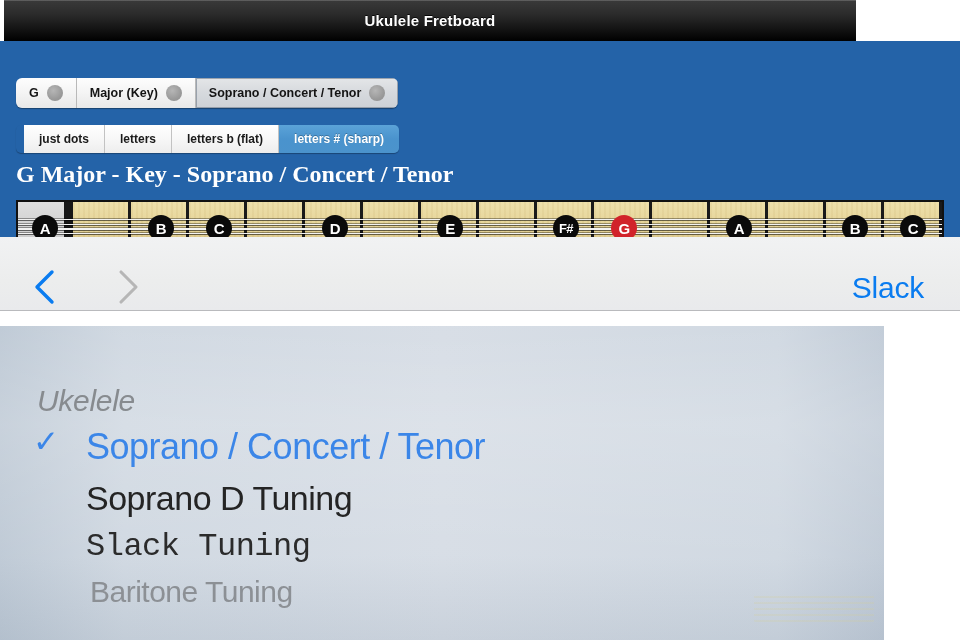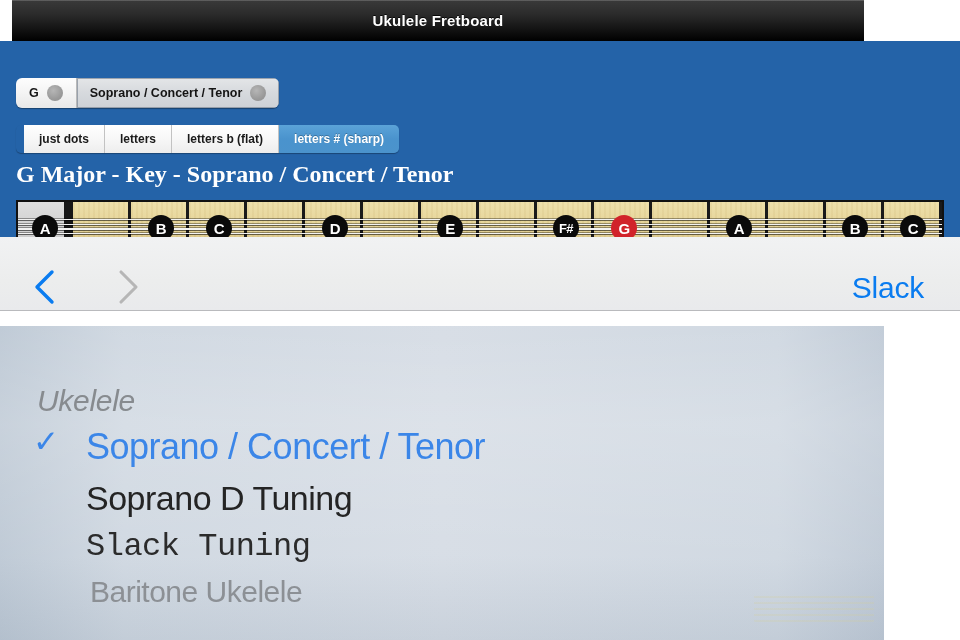--- a/index.html
+++ b/index.html
@@ -11,21 +11,21 @@
     height: 640px;
     overflow: hidden;
     font-family: "Liberation Sans", sans-serif;
     background: #ffffff;
     position: relative;
   }
 
   
   .titlebar {
     position: absolute;
-    left: 12px; top: 0;
+    left: 4px; top: 0;
     width: 852px; height: 41px;
     background: linear-gradient(to bottom, #3a3a3a 0%, #2b2b2b 35%, #141414 70%, #000000 100%);
     display: flex;
     align-items: center;
     justify-content: center;
     box-shadow: inset 0 1px 0 rgba(255,255,255,0.18);
   }
   .titlebar-text {
     color: #ffffff;
     font-size: 15px;
@@ -275,20 +275,24 @@
 
 <div class="titlebar">
   <div class="titlebar-text">Ukulele Fretboard</div>
 </div>
 
 <div class="app-area">
 
   <div class="toolbar">
     <div class="tb-seg">
       <span>G</span>
+      <span class="tb-dot"></span>
+    </div>
+    <div class="tb-seg">
+      <span>Major (Key)</span>
       <span class="tb-dot"></span>
     </div>
     <div class="tb-seg selected">
       <span>Soprano / Concert / Tenor</span>
       <span class="tb-dot"></span>
     </div>
   </div>
 
   <div class="segctl">
     <div class="sc-seg">
@@ -372,18 +376,18 @@
     <div class="pk-row pk-row-1">
       <span class="pk-check"></span>
       <span class="pk-label">Soprano D Tuning</span>
     </div>
     <div class="pk-row pk-row-2">
       <span class="pk-check"></span>
       <span class="pk-label">Slack Tuning</span>
     </div>
     <div class="pk-row pk-row-3">
       <span class="pk-check"></span>
-      <span class="pk-label">Baritone Ukelele</span>
+      <span class="pk-label">Baritone Tuning</span>
     </div>
 
     <div class="pk-artifact"></div>
   </div>
 </div>
 
 </body></html>

